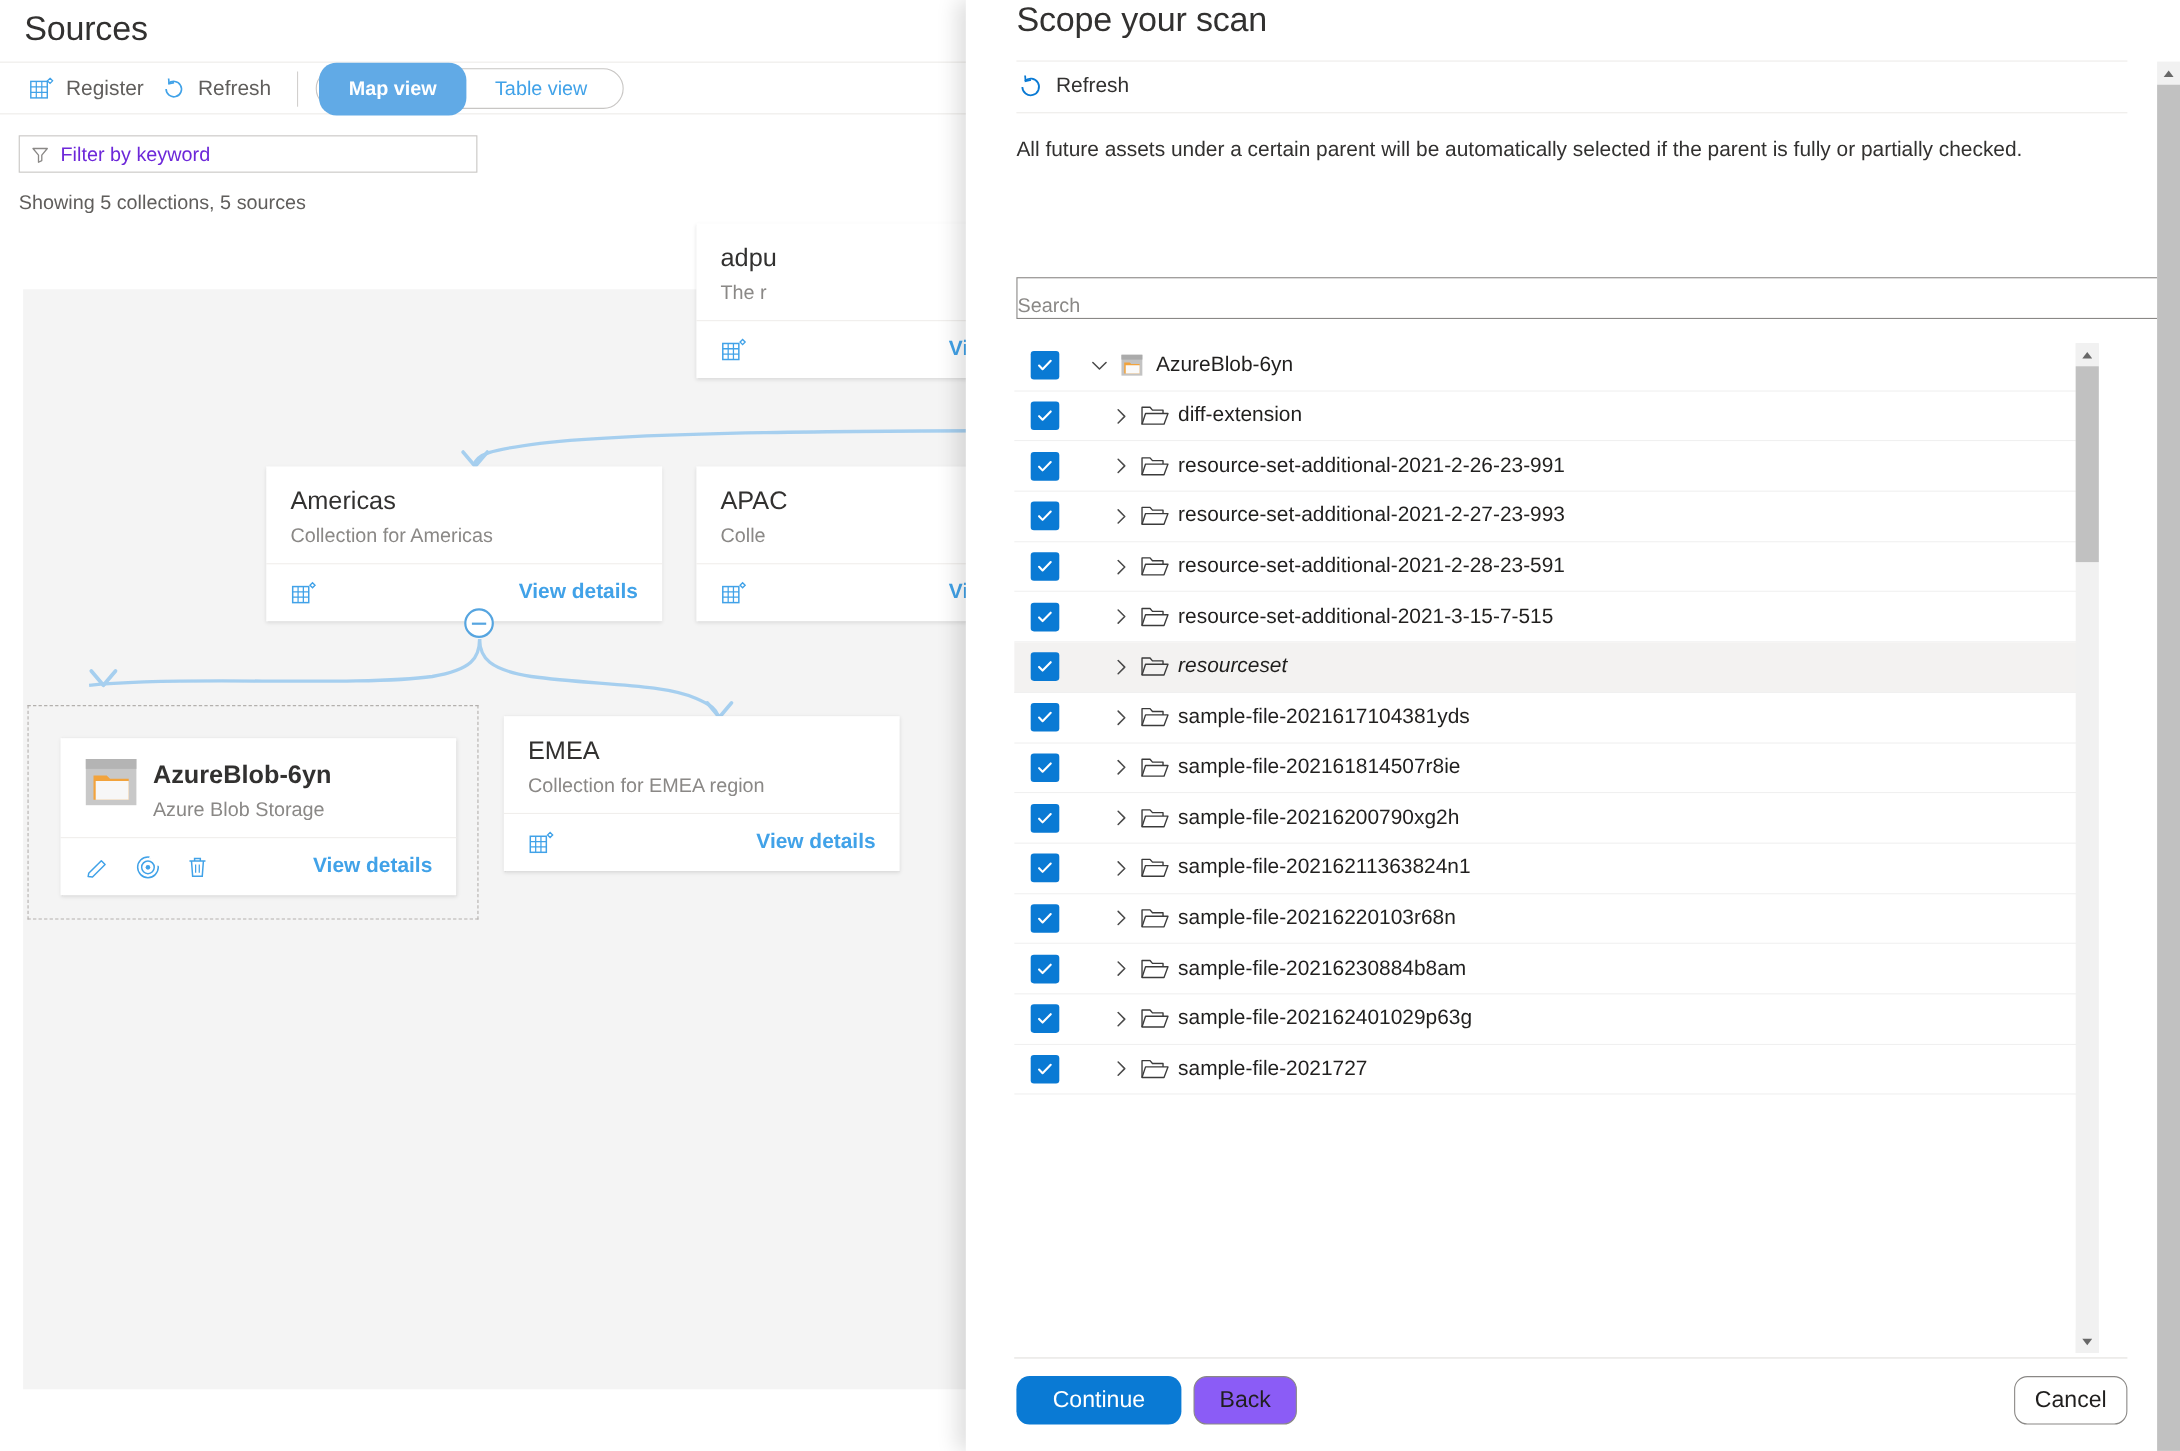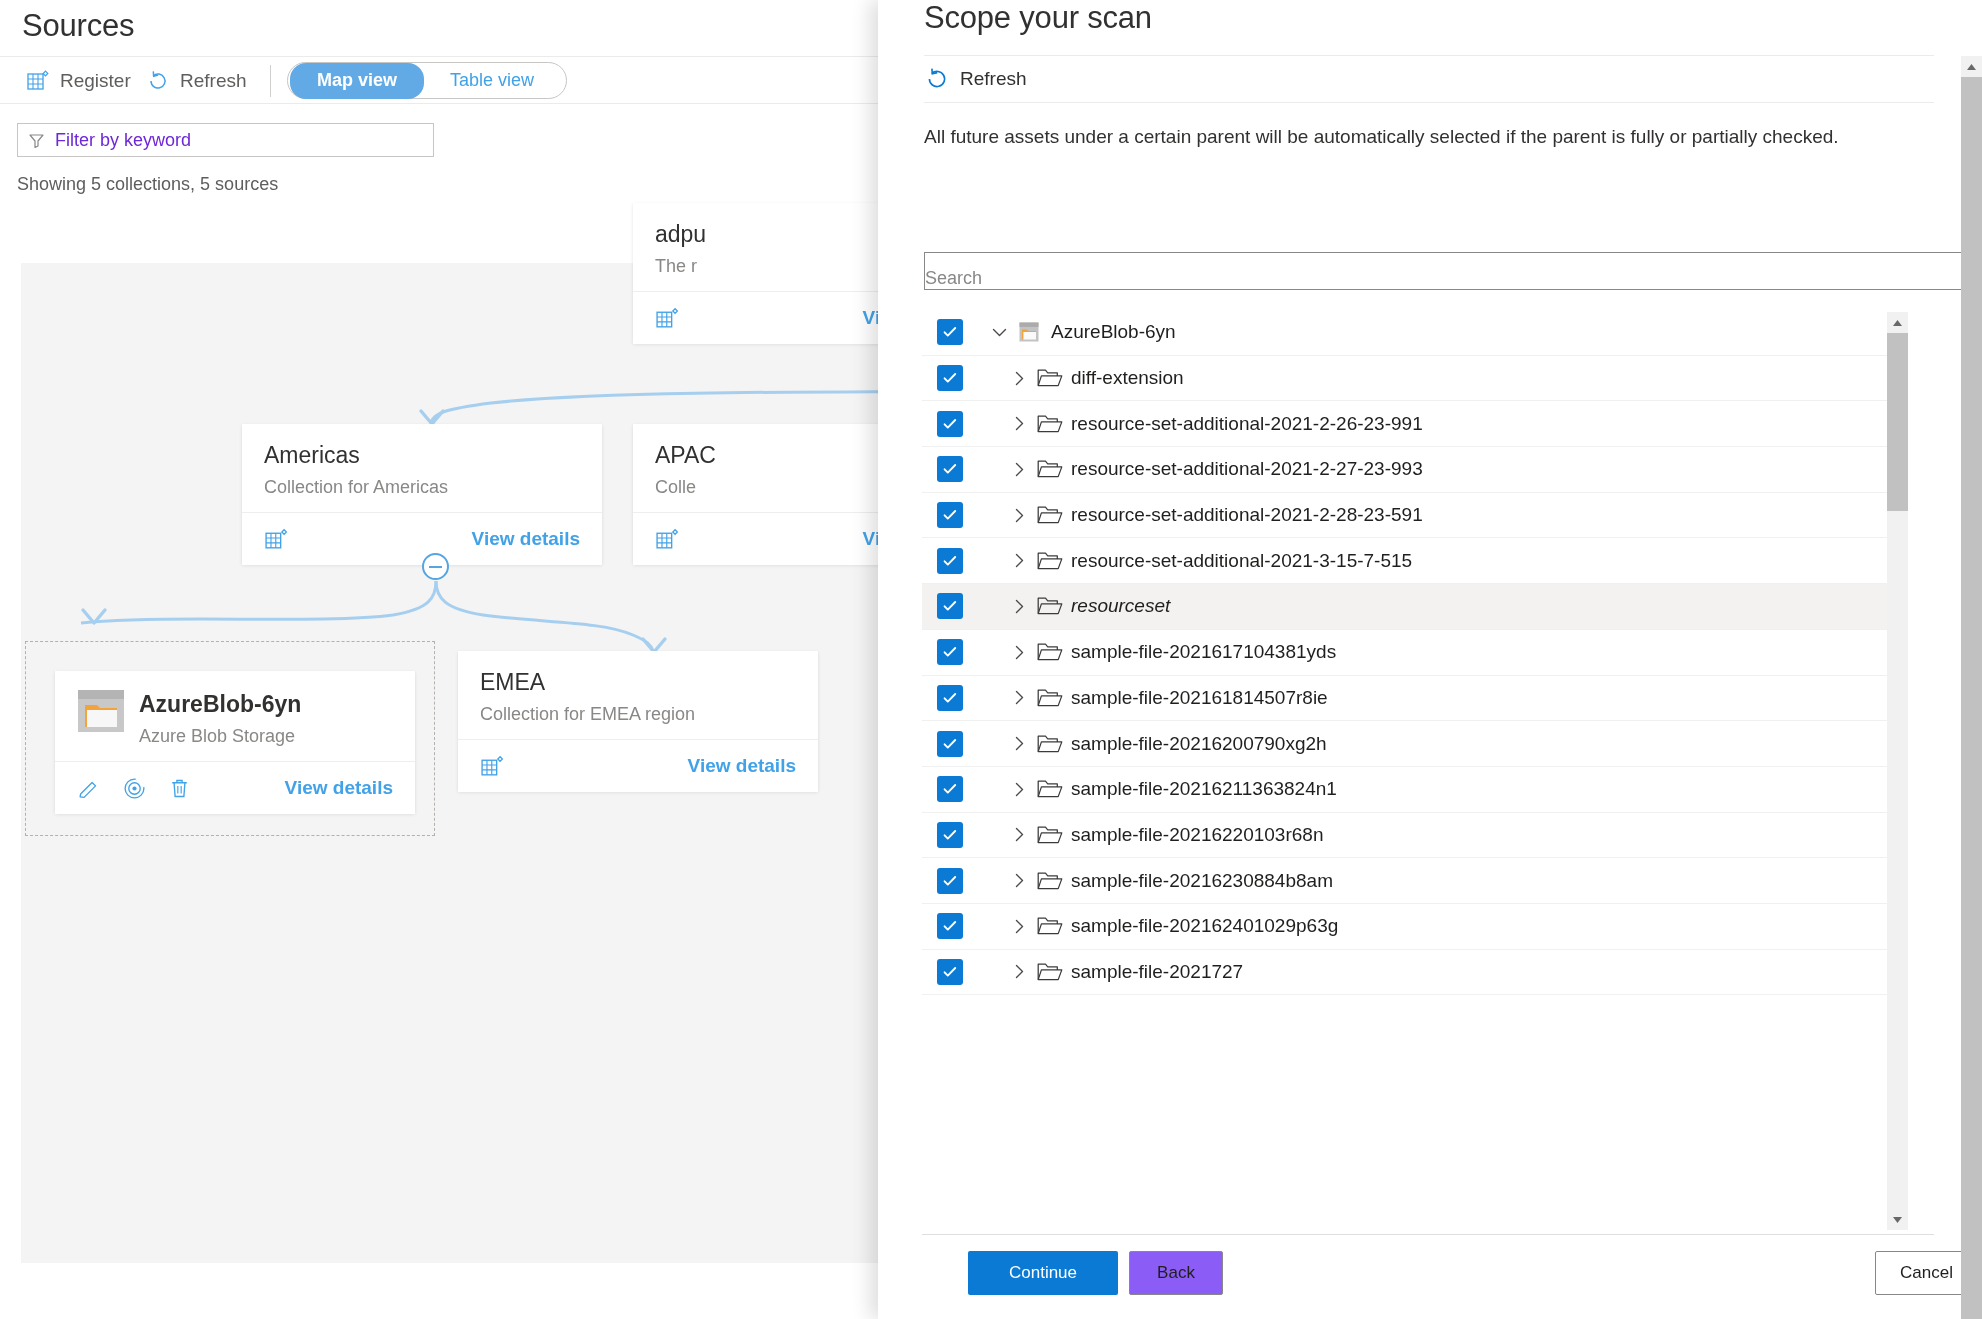--- a/index.html
+++ b/index.html
@@ -42,21 +42,21 @@
     width: 1px; height: 32px; background: #d2d0ce;
   }
   .pivot-toggle {
     position: absolute; left: 287px; top: 5px;
     width: 280px; height: 37px;
     border: 1px solid #c8c6c4; border-radius: 19px;
     display: flex; align-items: center; padding: 2px;
     background: #ffffff;
   }
   .pivot-btn {
-    height: 36px; border-radius: 16px;
+    height: 48px; border-radius: 16px;
     display: flex; align-items: center; justify-content: center;
     font-size: 18px; cursor: pointer; padding: 0 18px;
   }
   .pivot-btn.active { background: #61aae6; color: #ffffff; font-weight: 600; min-width: 134px; }
   .pivot-btn.inactive { color: #41a2e8; min-width: 136px; }
 
   .filter-box {
     position: absolute; left: 17px; top: 123px;
     width: 417px; height: 34px;
     border: 1px solid #c8c6c4; background: #fff;
@@ -194,21 +194,21 @@
     width: 21px; height: 178px; background: #c1c1c1; cursor: pointer;
   }
 
   .panel-footer-sep {
     position: absolute; left: 44px; top: 1234px;
     width: 1012px; height: 1px; background: #e1dfdd;
   }
   .btn {
     position: absolute; height: 44px;
     display: flex; align-items: center; justify-content: center;
-    font-size: 17px; cursor: pointer; border-radius: 2px; margin-left: 44px;
+    font-size: 21px; cursor: pointer; border-radius: 12px;
   }
   #btn-continue { left: 46px; top: 1251px; width: 150px; background: #0a7ad4; color: #fff; }
   #btn-back     { left: 207px; top: 1251px; width: 94px; background: #8b5cf6; color: #201f1e; border: 1px solid #8a8886; }
   #btn-cancel   { left: 953px; top: 1251px; width: 103px; background: #fff; color: #201f1e; border: 1px solid #8a8886; }
 
   
   #page-sb {
     position: absolute; right: 0; top: 0;
     width: 21px; height: 1319px; background: #ffffff;
   }

